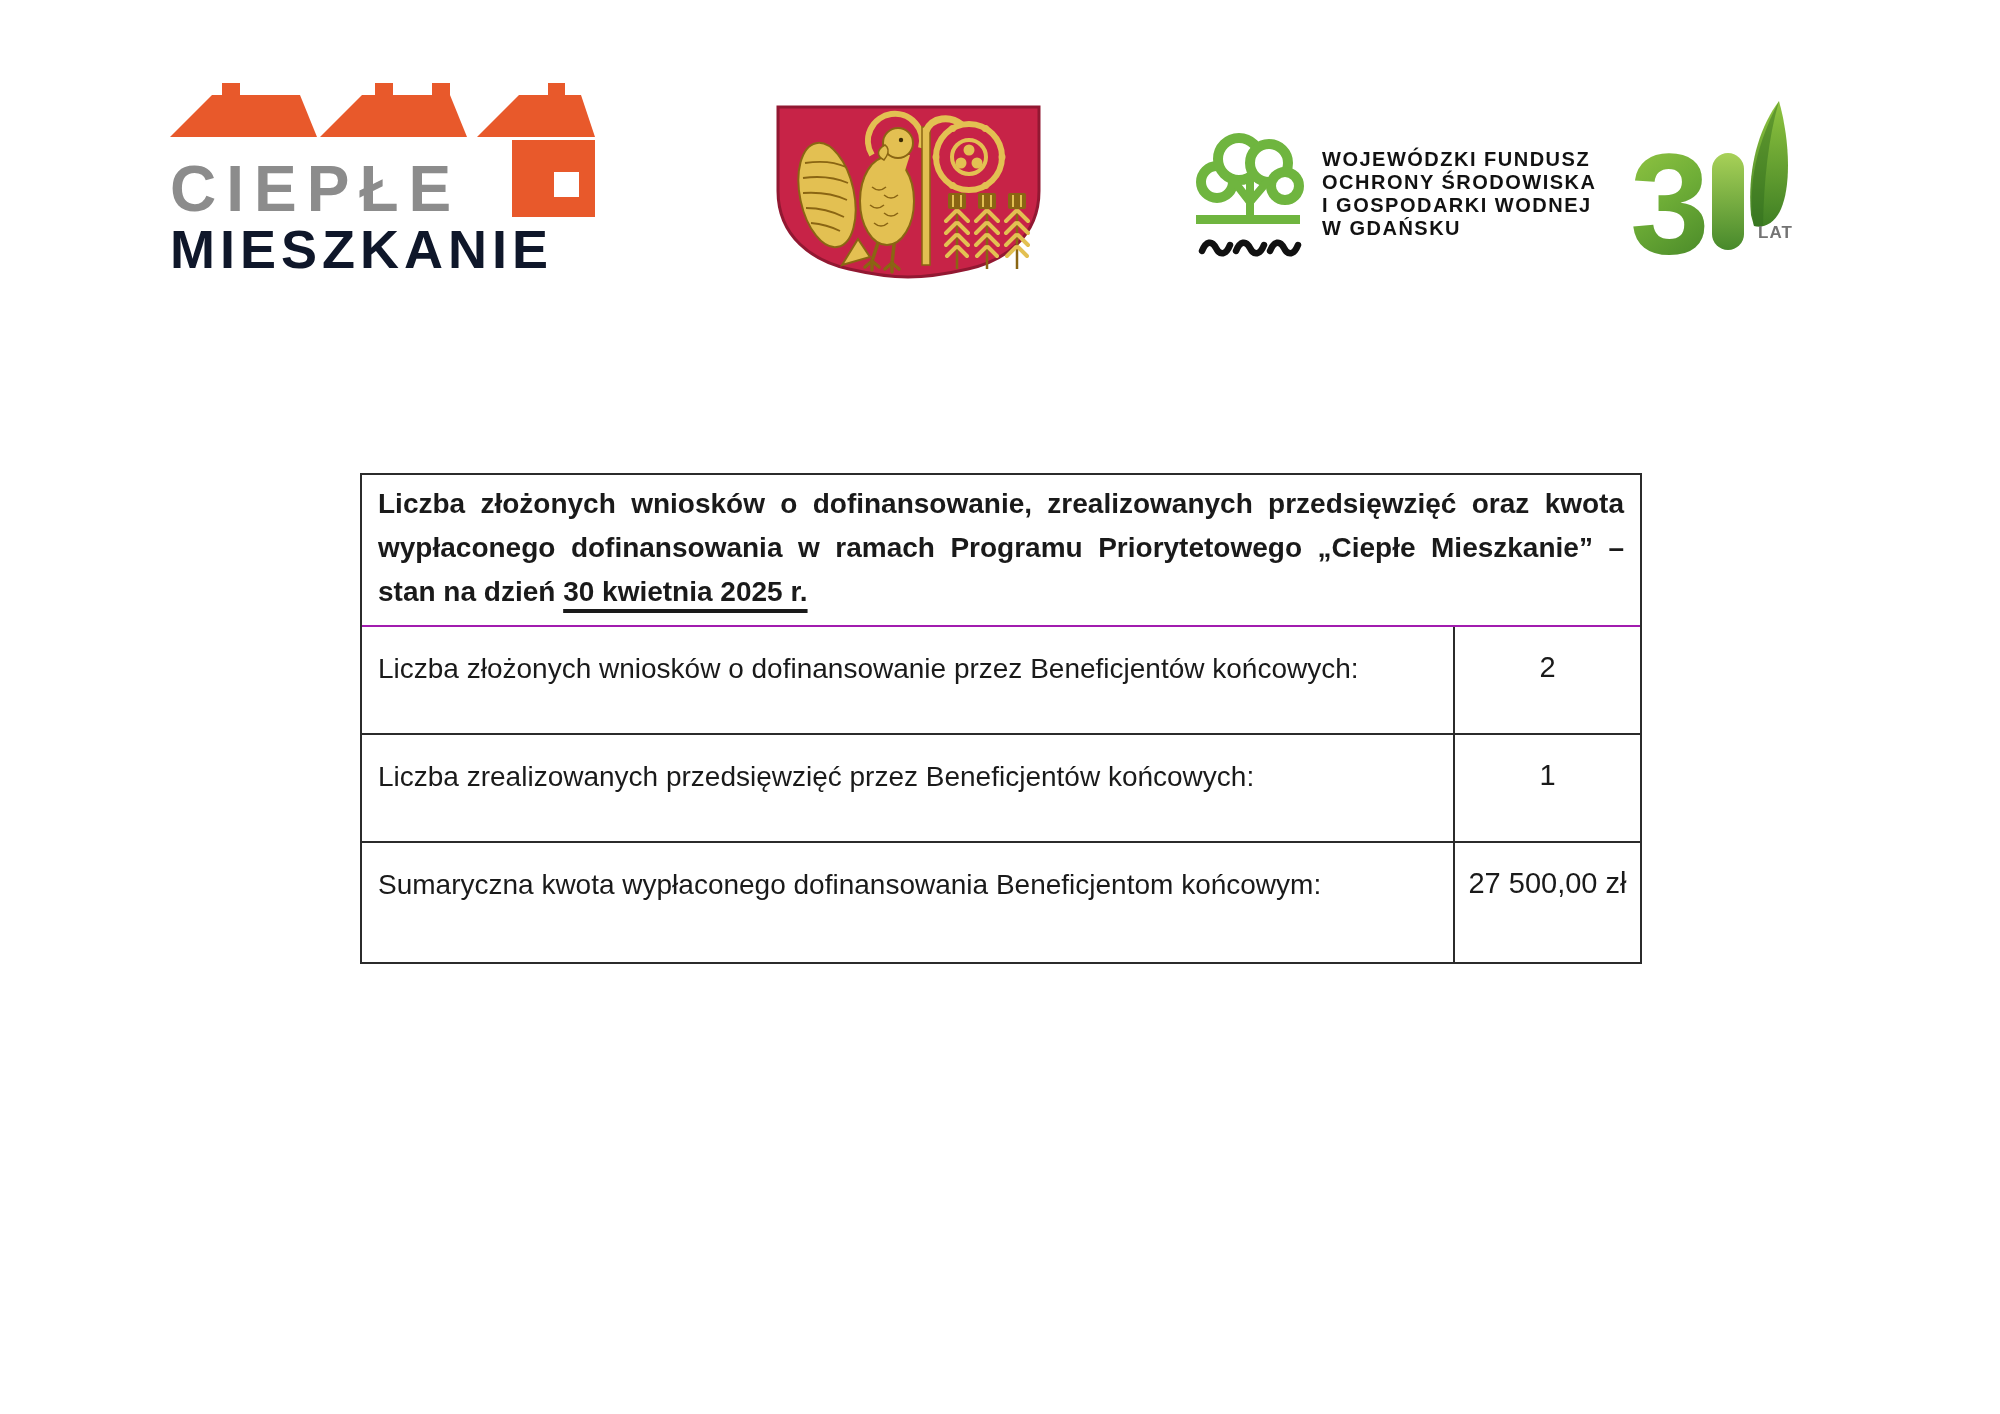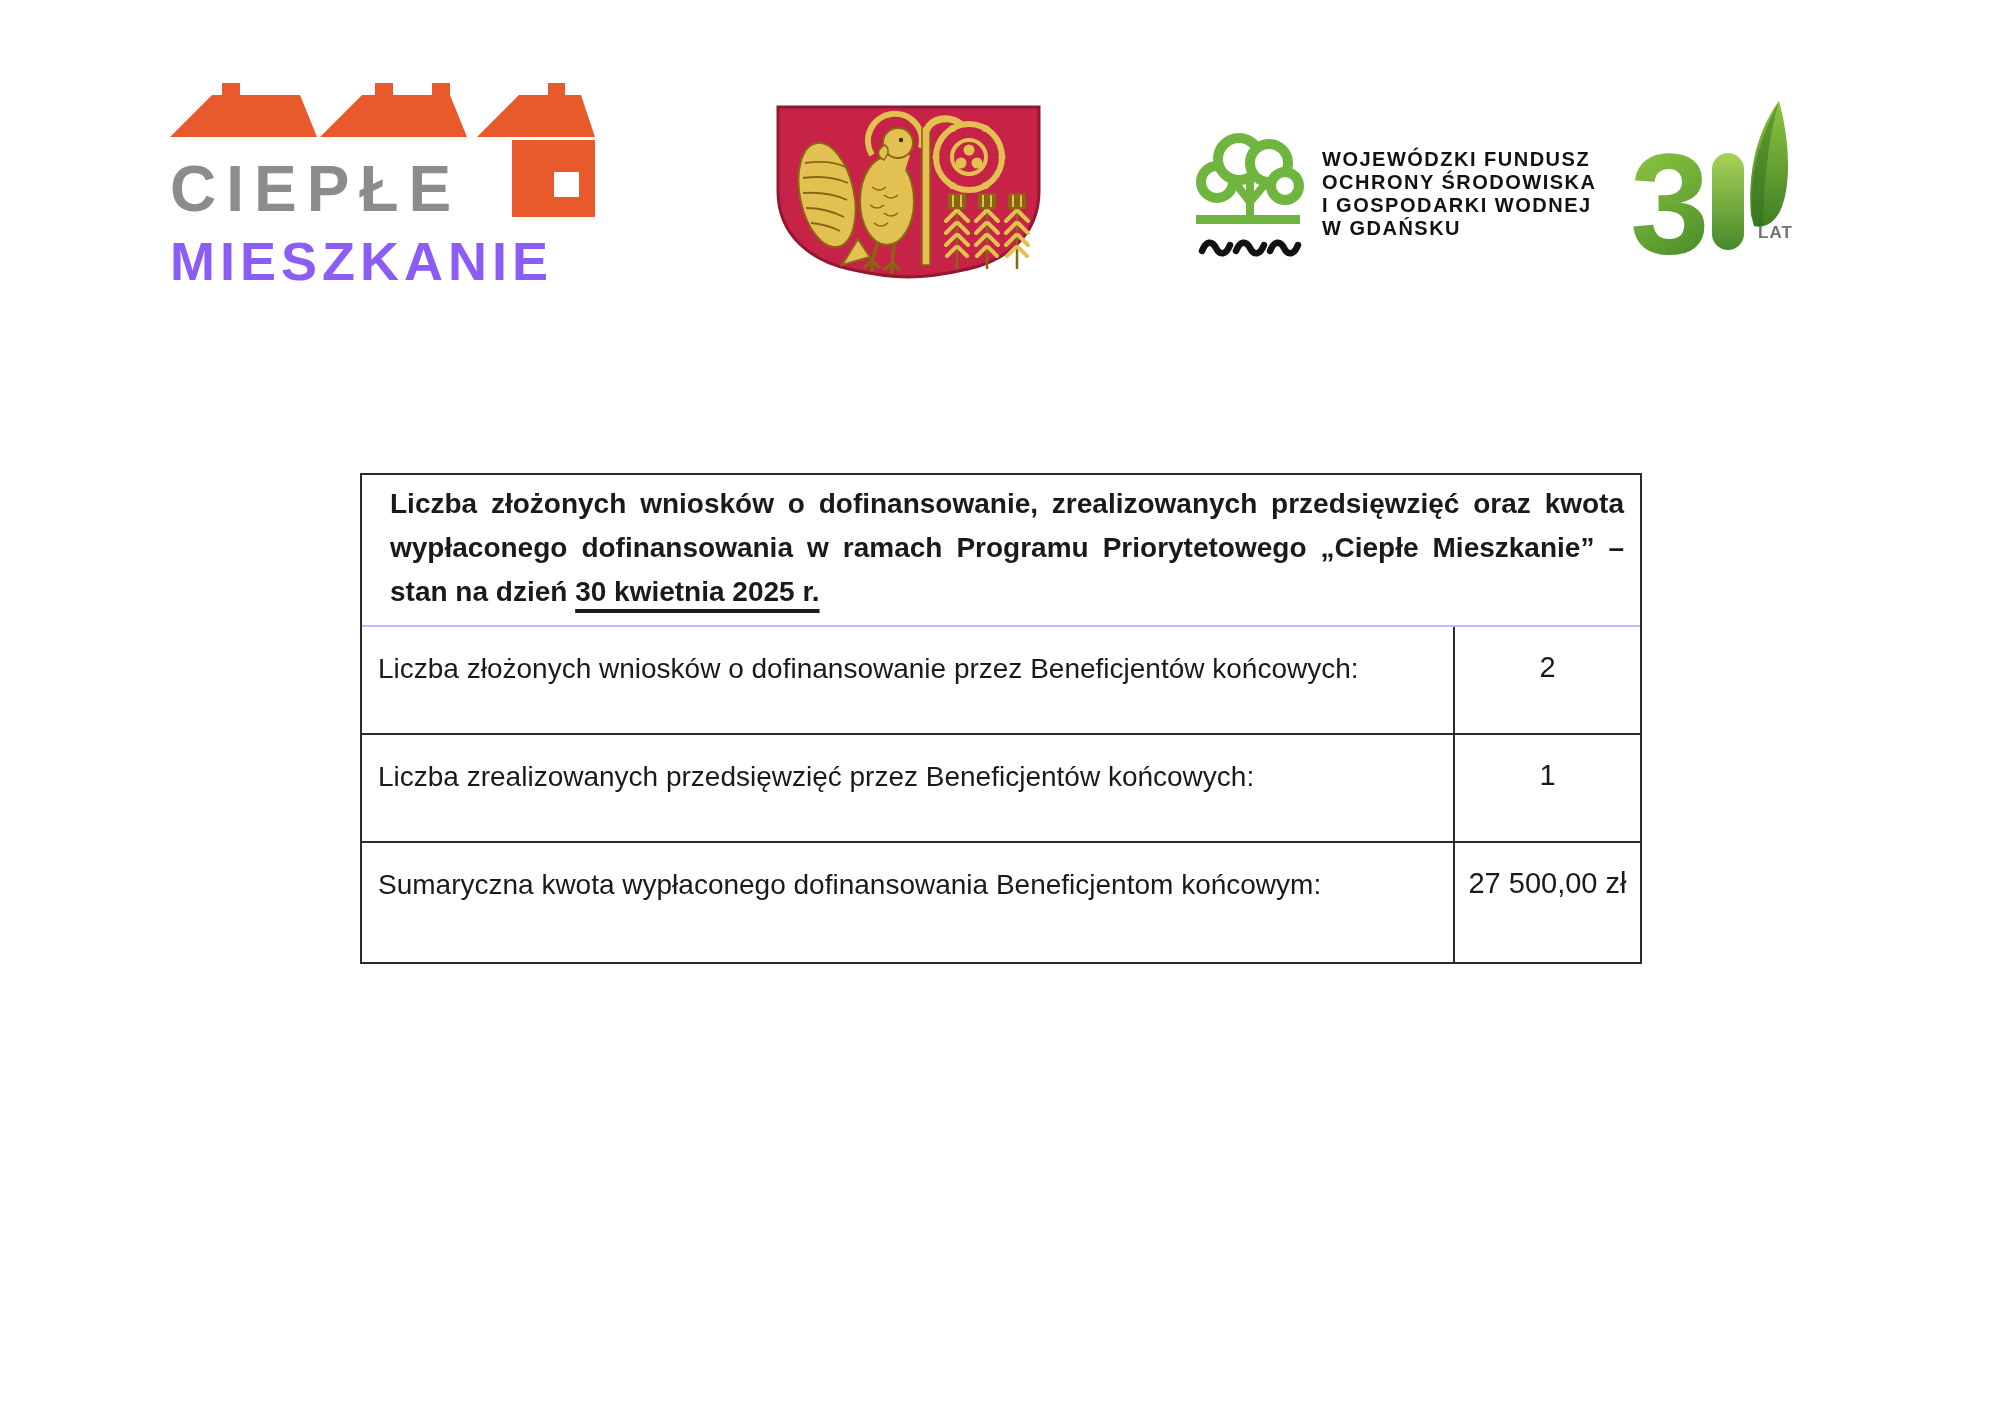--- a/index.html
+++ b/index.html
@@ -15,22 +15,22 @@
   
   .logo-cieple { position:absolute; left:170px; top:83px; width:432px; height:185px; }
   .logo-cieple svg { position:absolute; left:0; top:0; }
   .cieple-word1 {
     position:absolute; left:0; top:74px;
     font-size:64px; font-weight:bold; color:#8C8C8C;
     letter-spacing:10px; line-height:1; white-space:nowrap;
   }
   .cieple-word2 {
     position:absolute; left:0; top:139px;
-    font-size:54px; font-weight:bold; color:#8b5cf6;
-    letter-spacing:5px; line-height:1; white-space:nowrap;margin-top:12px;
+    font-size:54px; font-weight:bold; color:#0f172a;
+    letter-spacing:5px; line-height:1; white-space:nowrap;
   }
 
   .logo-herb { position:absolute; left:772px; top:103px; width:273px; height:177px; }
 
   .logo-fund-icon { position:absolute; left:1196px; top:132px; width:112px; height:126px; }
   .fund-text {
     position:absolute; left:1322px; top:148px;
     font-size:20px; font-weight:bold; letter-spacing:1.5px;
     line-height:23px; color:#121212; white-space:nowrap;
   }
@@ -41,22 +41,22 @@
     position:absolute; left:128px; top:128px;
     font-size:17px; font-weight:bold; color:#737373; letter-spacing:1px;
   }
 
   
   .tbl {
     position:absolute; left:360px; top:473px; width:1282px;
     border:2px solid #2b2b2b; background:#fff;
   }
   .tbl-header {
-    padding:7px 16px 11px 28px;
-    border-bottom:2px solid #c4b5fd;
+    padding:7px 16px 11px 16px;
+    border-bottom:2px solid #a21caf;
     font-weight:bold; font-size:28px; line-height:44px;
   }
   .hline { text-align:justify; text-align-last:justify; white-space:nowrap; }
   .hline-last { text-align:left; white-space:nowrap; }
   .u-date {
     text-decoration:underline;
     text-decoration-thickness:4px;
     text-underline-offset:8px;
   }
   .trow {

